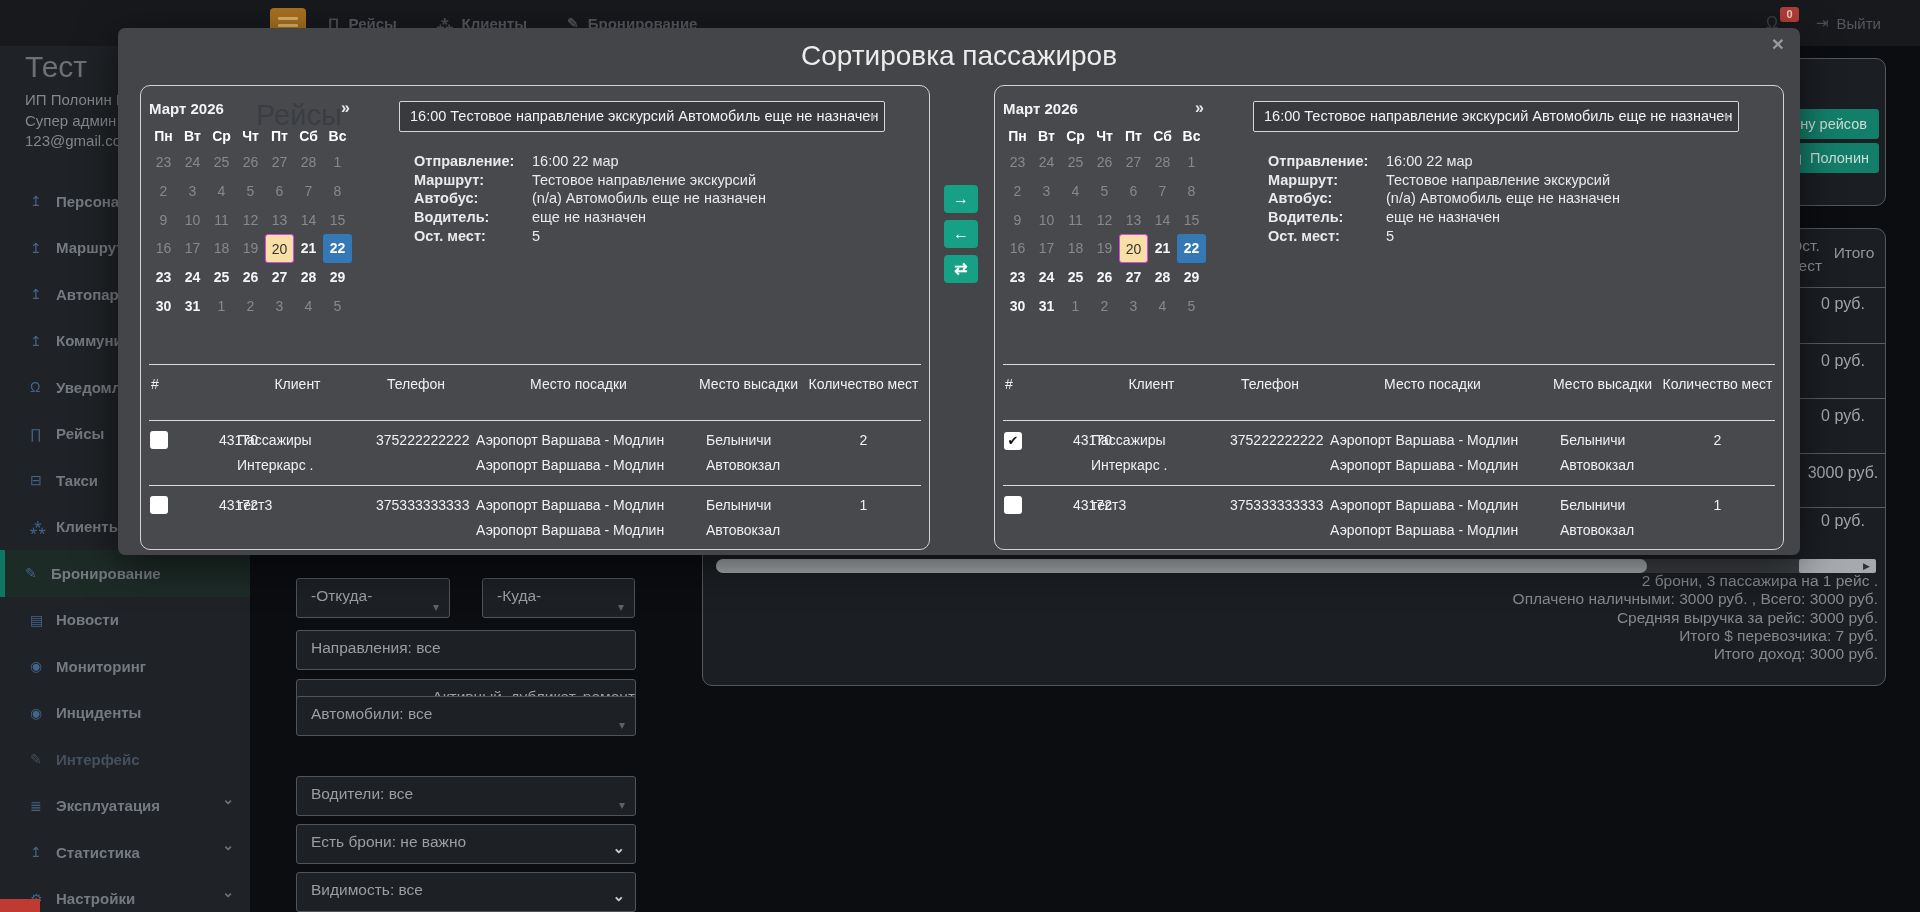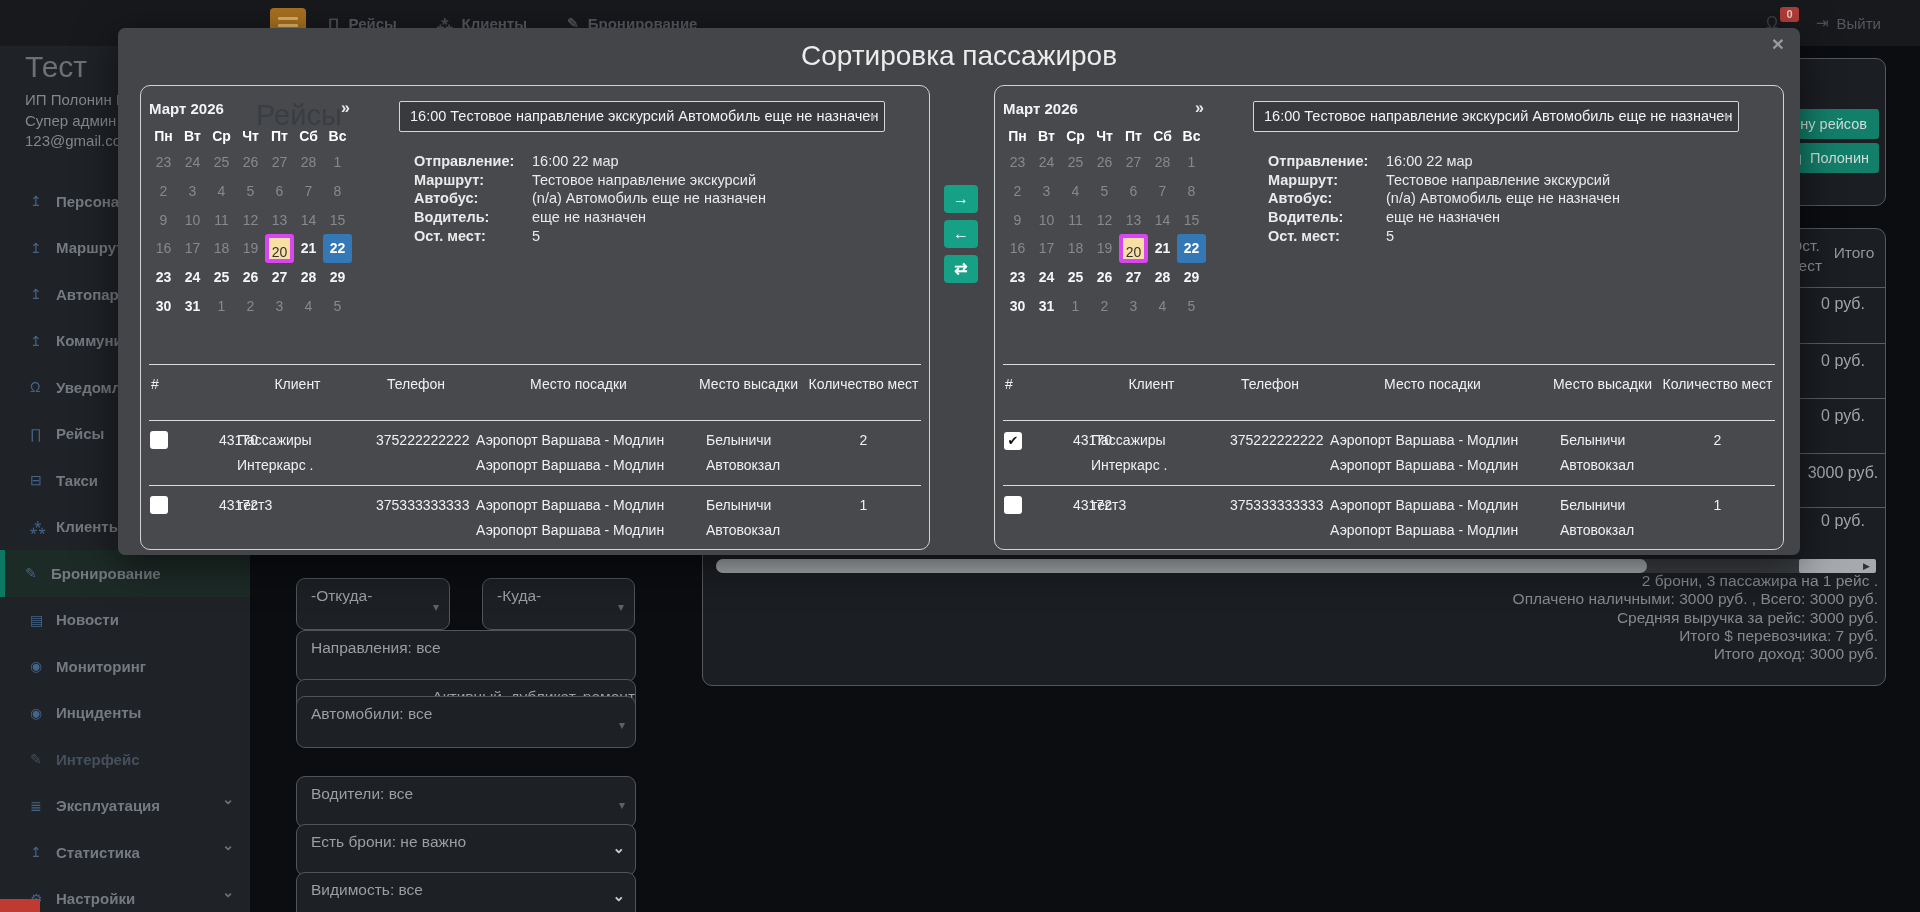--- a/index.html
+++ b/index.html
@@ -31,21 +31,21 @@
            border-left:5px solid transparent;cursor:pointer;position:relative;}
   .sb-item.active{border-left:5px solid #0c7a63;background:#1d2b27;padding-left:20px;}
   .sb-icon{width:26px;color:#44658a;font-size:14px;flex:none;}
   .sb-label{color:#757a80;font-size:15px;font-weight:700;white-space:nowrap;}
   .sb-item.dim .sb-label,.sb-item.dim .sb-icon{color:#46505c;}
   .sb-chev{position:absolute;right:16px;color:#6d7074;font-size:14px;font-weight:700;top:8px;}
   .sb-redbar{position:absolute;left:0;bottom:0;width:40px;height:13px;background:#bf3a30;}
 
   
   .bg-h1{position:absolute;left:257px;top:96px;font-size:29px;color:#2b2e33;z-index:1;}
-  .f-field{position:absolute;height:52px;background:#1d2024;border:1px solid #515458;border-radius:9px;
+  .f-field{position:absolute;height:40px;background:#1d2024;border:1px solid #515458;border-radius:3px;
            box-sizing:border-box;color:#9b9ea2;font-size:15.5px;line-height:34px;padding-left:14px;cursor:pointer;}
   .f-chev-dim{position:absolute;right:10px;color:#5e6165;font-size:12px;}
   .f-chev-bright{position:absolute;right:10px;color:#c6c8ca;font-size:15px;font-weight:700;}
 
   .bg-box{position:absolute;border:1px solid #55585c;border-radius:10px;background:#1b1e23;z-index:1;box-sizing:border-box;}
   .gbtn{position:absolute;height:30px;background:#137f6a;border-radius:3px;color:#d0ddd8;font-size:14.5px;
         display:flex;align-items:center;justify-content:flex-end;padding:0 12px;gap:8px;z-index:1;box-sizing:border-box;cursor:pointer;}
   .gbtn .g-ic{font-size:13px;color:#bcd2cb;}
 
   .tot-hl{position:absolute;left:1782px;top:236px;width:46px;text-align:center;color:#8f9296;
@@ -89,21 +89,21 @@
   .cal{position:absolute;left:8px;top:12px;width:203px;}
   .cal-head{position:relative;height:26px;text-align:left;font-weight:700;font-size:15px;
             color:#f3f3f3;line-height:22px;}
   .cal-next{position:absolute;right:2px;top:-1px;font-size:16px;color:#eaeaea;font-weight:700;cursor:pointer;}
   .cal-row{display:flex;}
   .cal-cell{width:29px;height:28.8px;line-height:28.8px;text-align:center;font-size:14px;
             border-radius:3px;box-sizing:border-box;cursor:pointer;}
   .cal-wd .cal-cell{height:24px;line-height:24px;font-weight:700;color:#ffffff;cursor:default;}
   .c-muted{color:#87898d;}
   .c-bold{color:#f5f5f5;font-weight:700;}
-  .c-today{background:#f8dfa6;color:#333333;border:4px solid #d946ef;}
+  .c-today{background:#f8dfa6;color:#333333;border:1px solid #d946ef;}
   .c-selected{background:#3478b6;color:#ffffff;font-weight:700;}
 
   .trip-select{position:absolute;left:258px;top:15px;width:486px;height:31px;background:#383a3e;
                border:1px solid #d6d6d6;border-radius:2px;color:#f2f2f2;font-size:14.5px;line-height:29px;
                padding:0 26px 0 10px;box-sizing:border-box;white-space:nowrap;overflow:hidden;cursor:pointer;}
   .trip-chev{position:absolute;right:8px;top:1px;color:#94969a;font-size:12px;}
 
   .details{position:absolute;left:273px;top:66px;font-size:14.5px;color:#eaeaea;}
   .d-row{height:18.7px;line-height:18.7px;display:flex;}
   .d-label{width:118px;font-weight:700;flex:none;}

